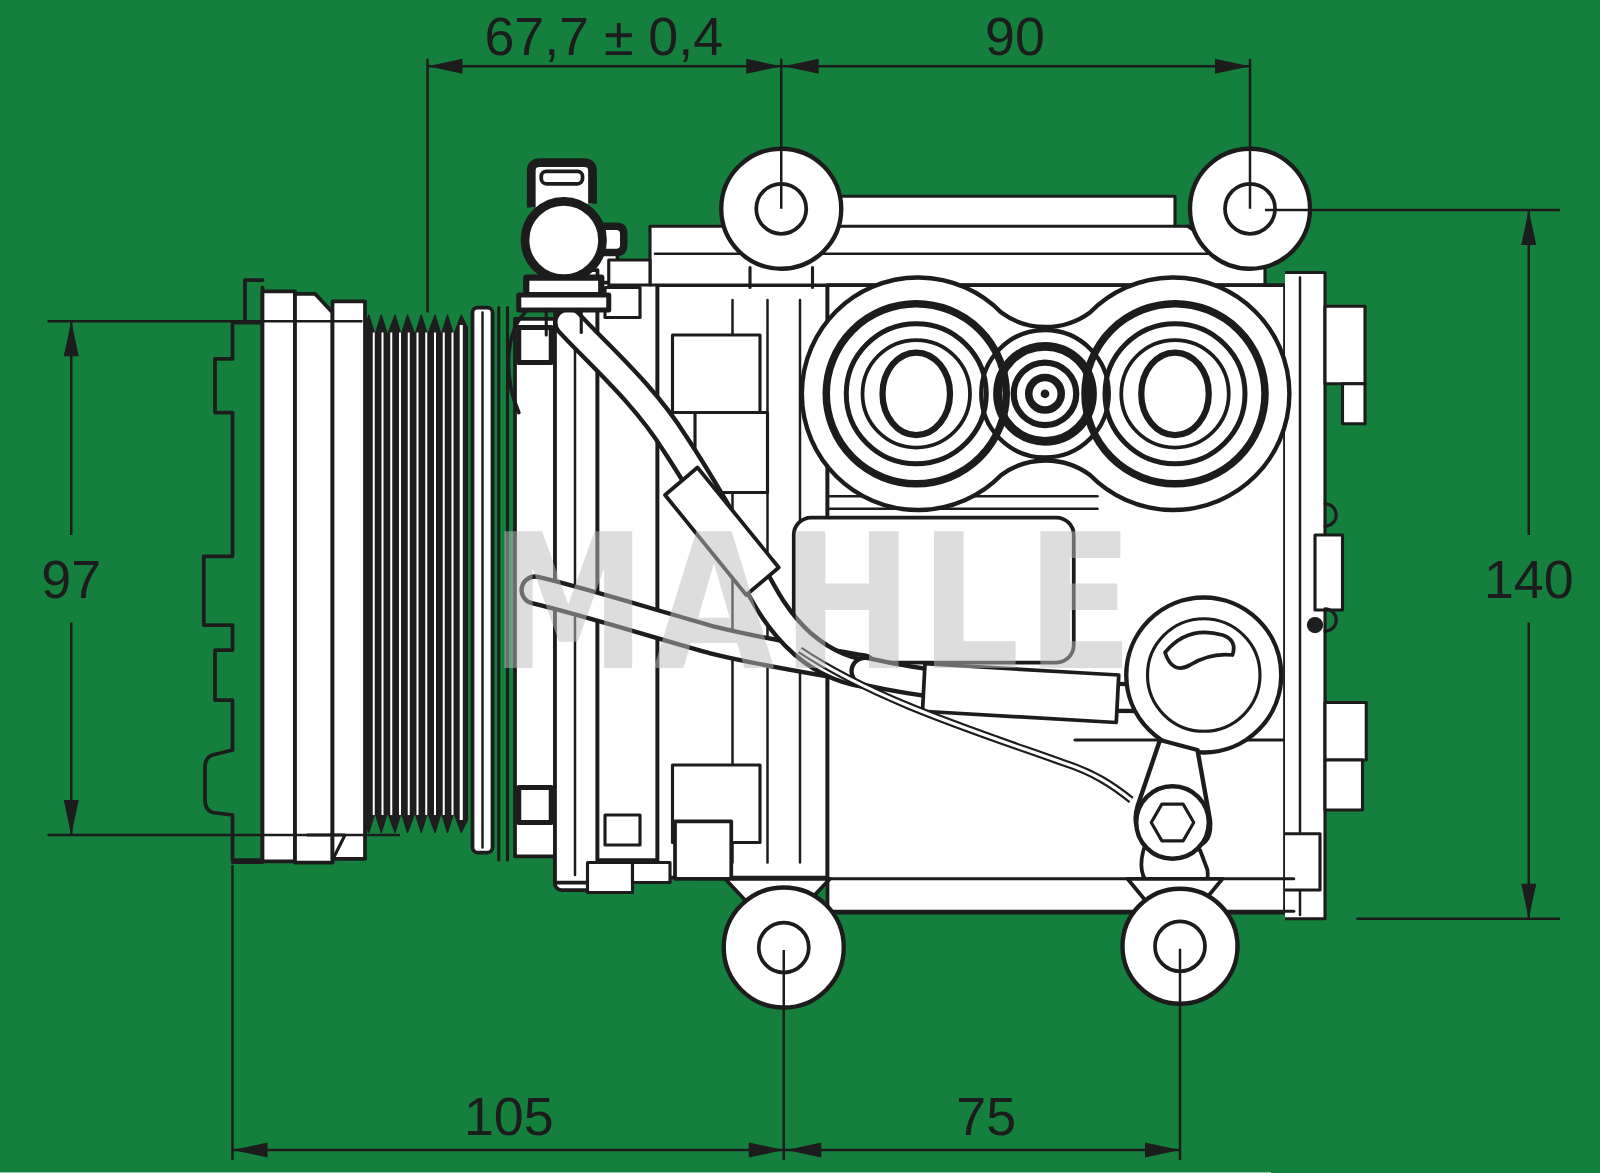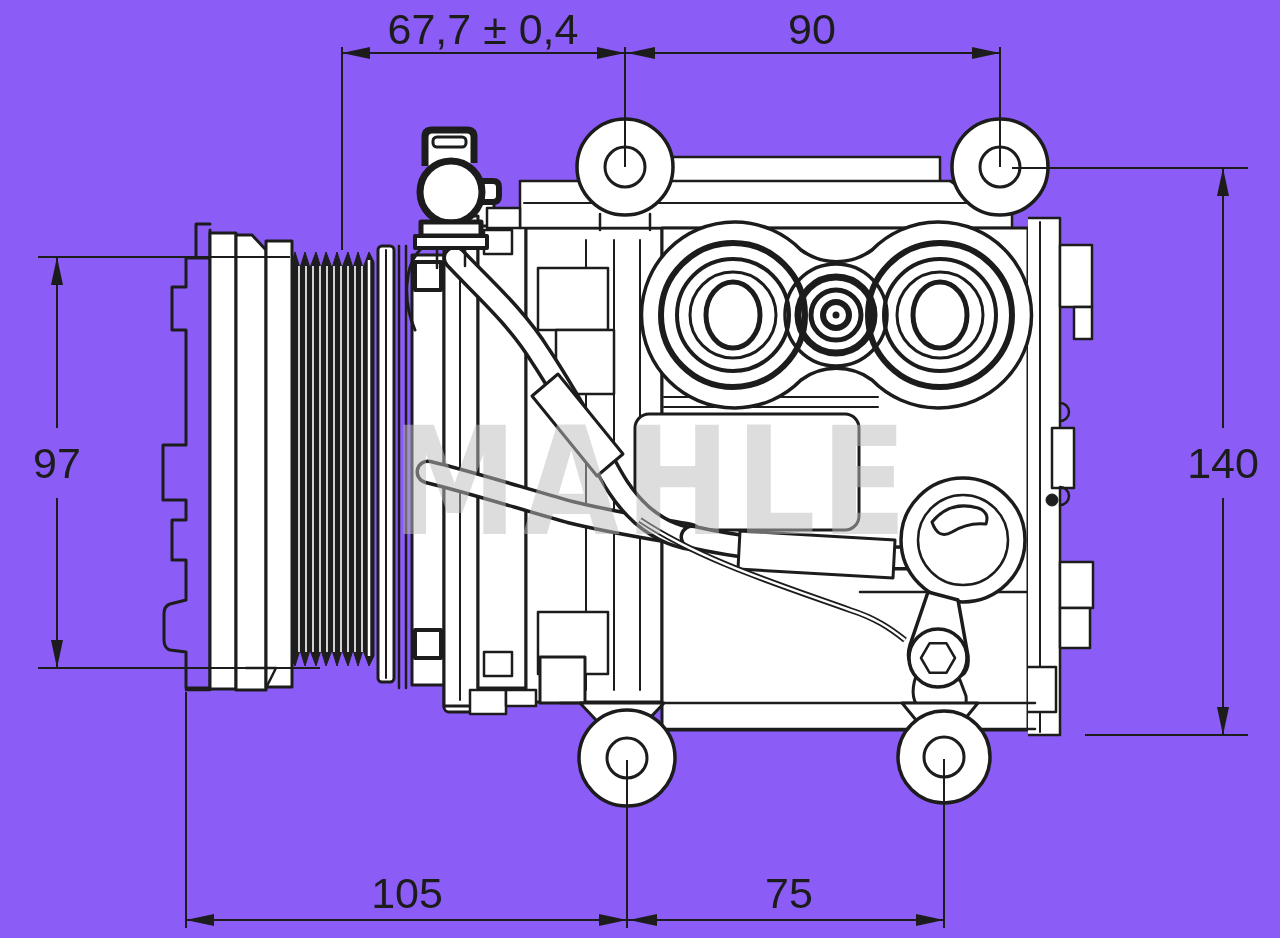--- a/index.html
+++ b/index.html
@@ -1,16 +1,16 @@
 <!DOCTYPE html>
 <html><head>
 <meta charset="utf-8">
 <style>
   html,body{margin:0;padding:0;background:#ffffff;}
-  #stage{position:relative;width:1280px;height:938px;background:#8b5cf6;overflow:hidden;
+  #stage{position:relative;width:1280px;height:938px;background:#15803d;overflow:hidden;
          font-family:"Liberation Sans", sans-serif;}
   svg{display:block}
   .ln{stroke:#1c1c1c;fill:none;stroke-linecap:round;stroke-linejoin:round;}
   .wh{stroke:#1c1c1c;fill:#ffffff;stroke-linejoin:round;}
   .dk{fill:#1e1e1e;stroke:#1e1e1e;stroke-linejoin:round;}
   .dim{stroke:#1c1c1c;stroke-width:2;fill:none;}
   .arr{fill:#1c1c1c;stroke:none;}
   .dimtxt{font-family:"Liberation Sans", sans-serif;font-size:43px;fill:#1c1c1c;}
   .wmark{font-family:"DejaVu Sans", sans-serif;font-weight:bold;letter-spacing:6px;}
 </style>

